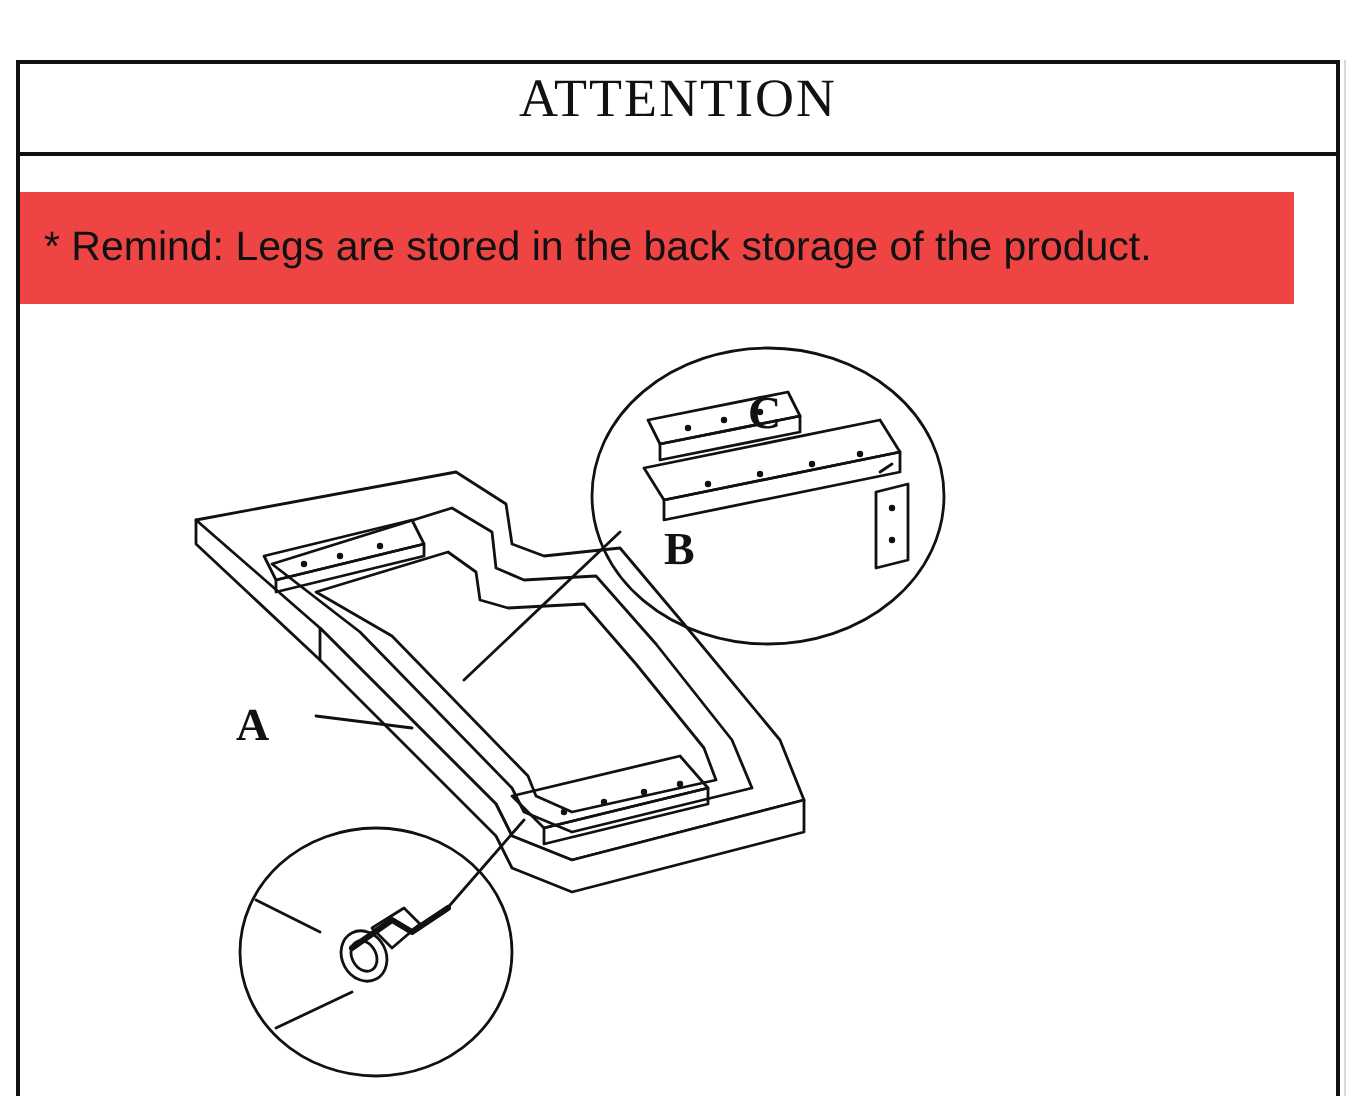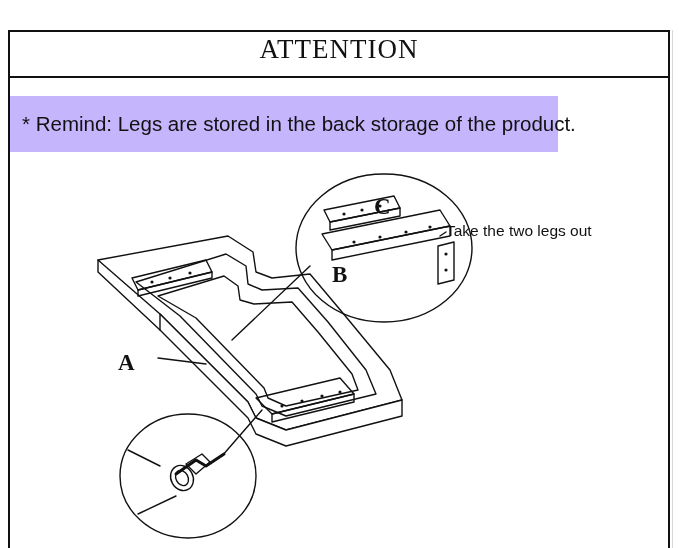--- a/index.html
+++ b/index.html
@@ -58,23 +58,23 @@
     left: 10px;
     top: 52px;
     width: 658px;
     height: 2px;
     background: #111111;
   }
   .remind-band {
     position: absolute;
     left: 10px;
     top: 72px;
-    width: 548px;
+    width: 637px;
     height: 56px;
-    background: #c4b5fd;
+    background: #ef4444;
     display: flex;
     align-items: center;
     box-sizing: border-box;
     padding-left: 12px;
   }
   .remind-text {
     font-size: 20.5px;
     color: #111111;
     font-family: "Liberation Sans", sans-serif;
     white-space: nowrap;
@@ -197,16 +197,15 @@
         <path d="M 212,302 L 252,256"></path>
 
         <path d="M 148,204 L 196,210"></path>
 
       </g>
     </svg>
 
     <span class="label label-a">A</span>
     <span class="label label-b">B</span>
     <span class="label label-c">C</span>
-    <span class="caption-take">Take the two legs out</span>
   </div>
 
 </div>
 
 </body></html>

